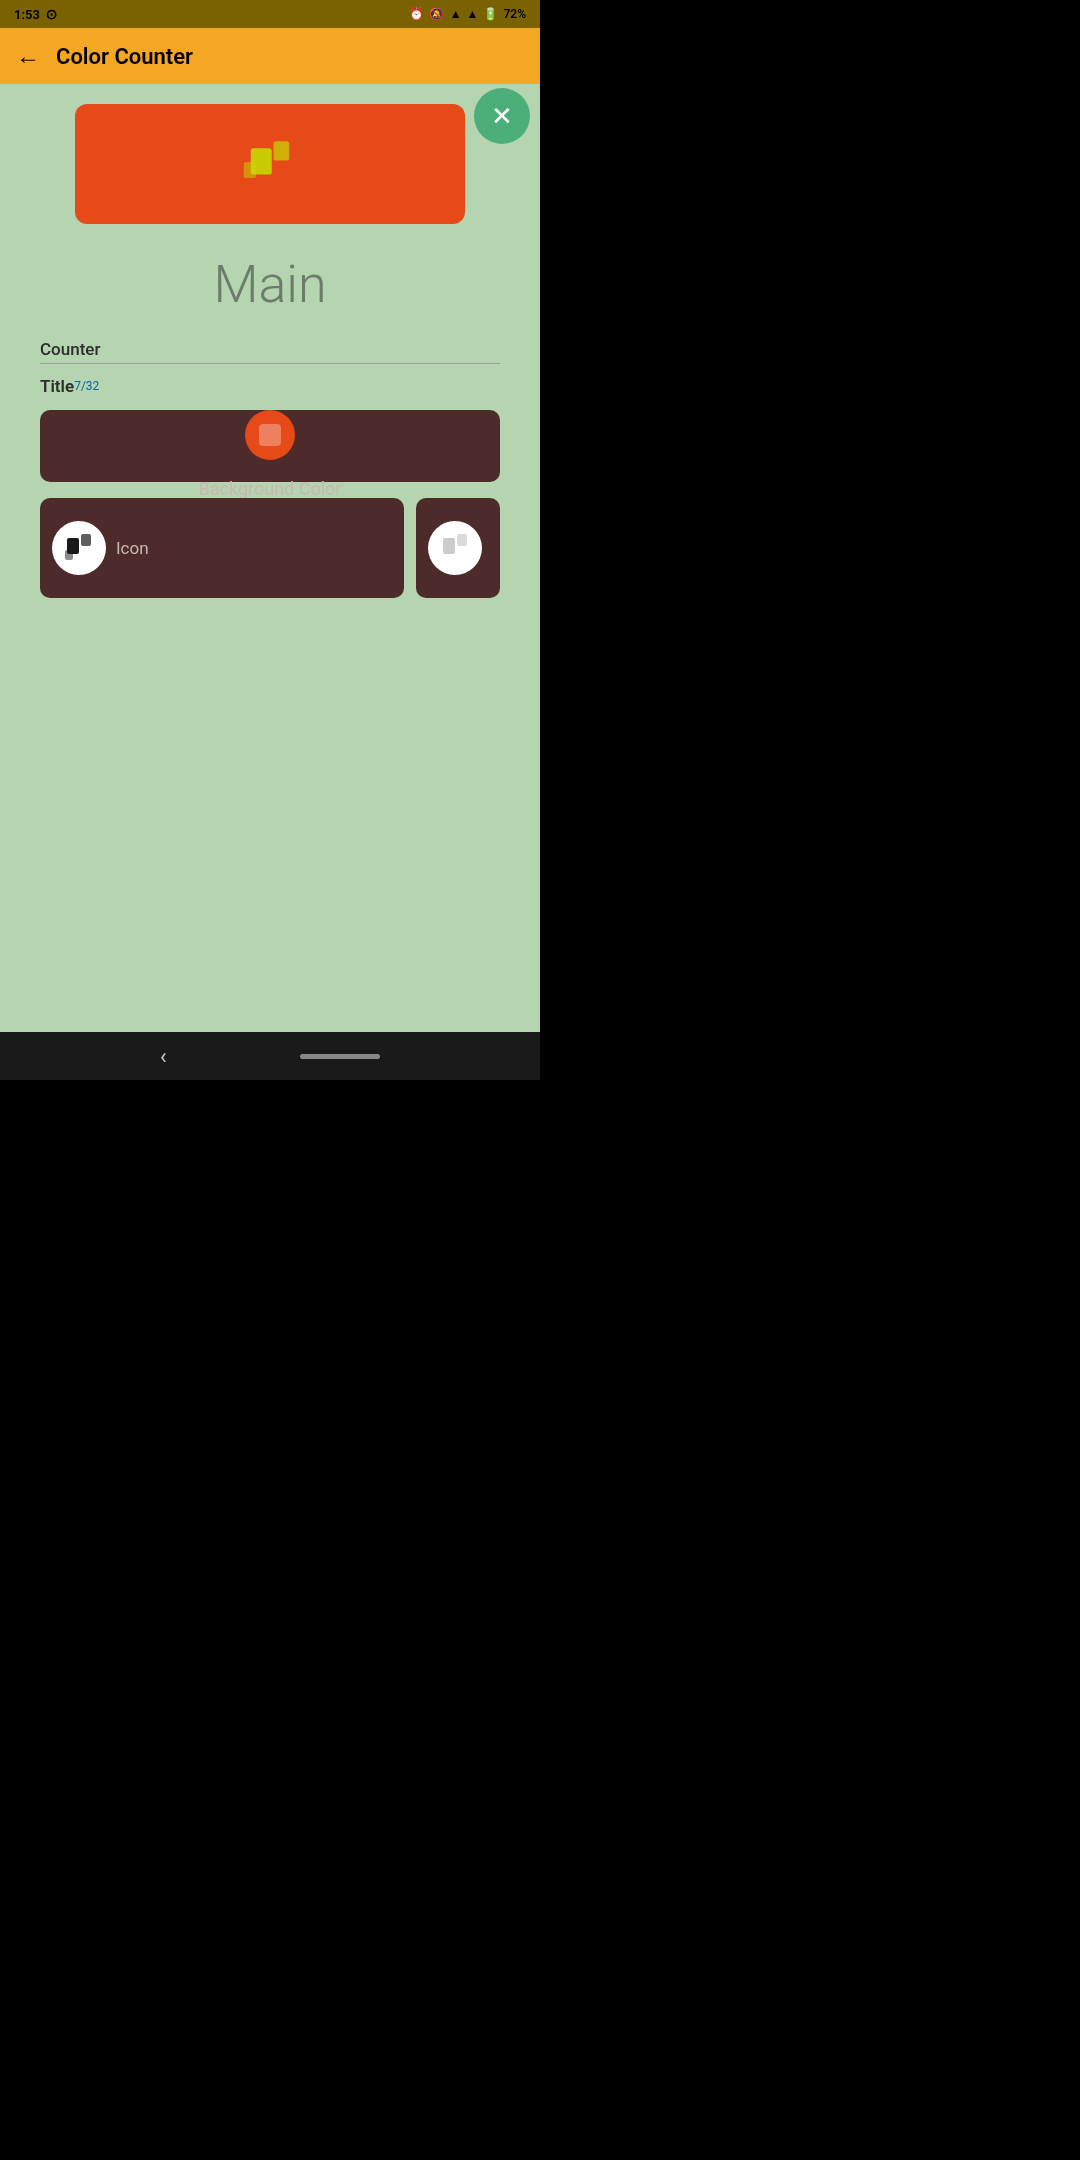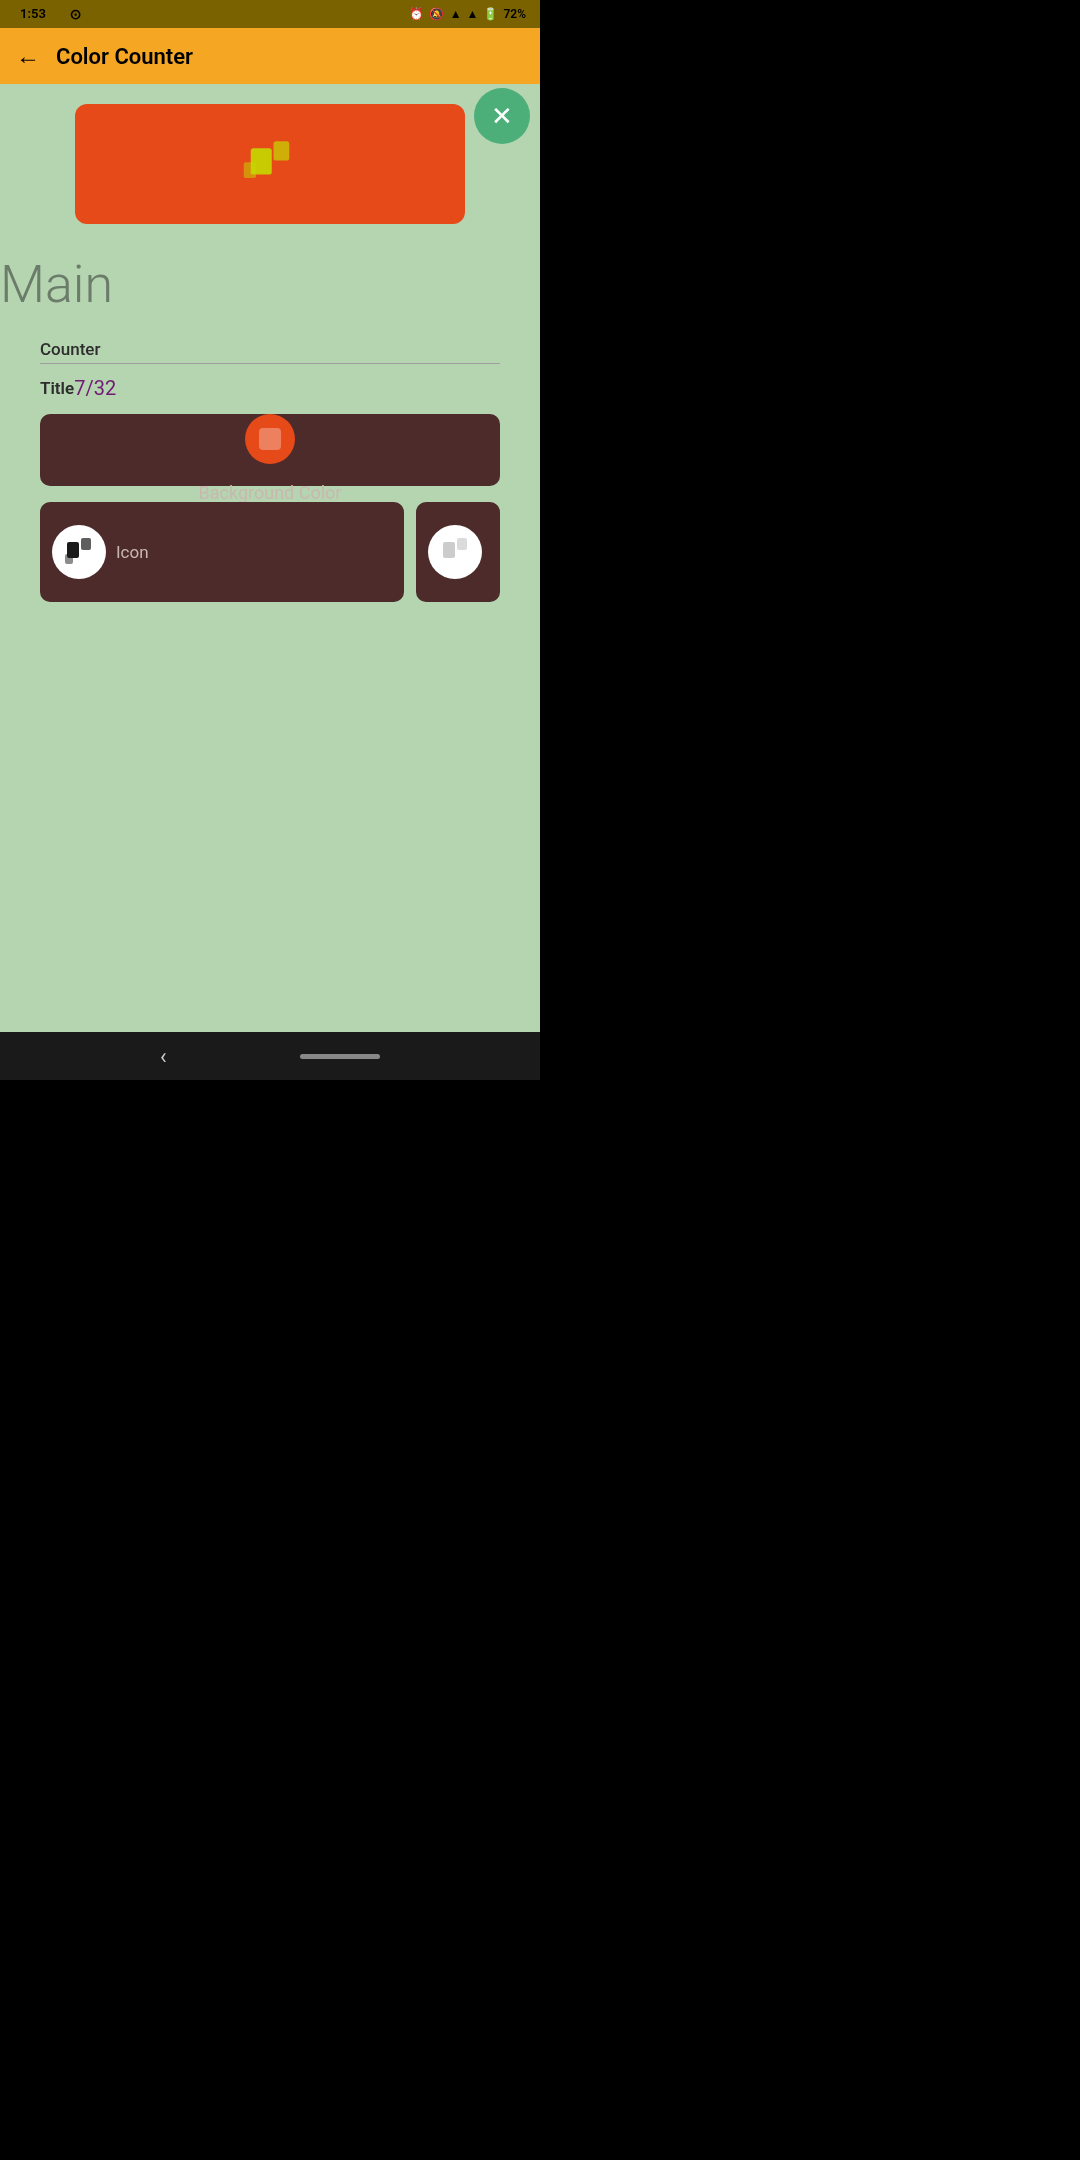--- a/index.html
+++ b/index.html
@@ -22,23 +22,22 @@
       display: flex;
       align-items: center;
       justify-content: space-between;
       padding: 0 14px;
     }
     .status-left {
       font-size: 13px;
       font-weight: 600;
       color: #000;
       display: flex;
-      align-items: flex-start;
-      gap: 24px;
-      margin-left: 6px;
+      align-items: center;
+      gap: 6px;
     }
     .status-right {
       display: flex;
       align-items: center;
       gap: 5px;
       font-size: 12px;
       color: #000;
       font-weight: 600;
     }
 
@@ -111,21 +110,21 @@
       justify-content: center;
       cursor: pointer;
       font-size: 26px;
       color: #fff;
       font-weight: 400;
       z-index: 10;
     }
 
     
     .main-label {
-      text-align: left;
+      text-align: center;
       font-size: 52px;
       font-weight: 300;
       color: #6b7c6a;
       margin: 30px 0 24px 0;
     }
 
     
     .form-section {
       padding: 0 40px;
     }
@@ -144,22 +143,22 @@
       display: flex;
       align-items: center;
       margin-bottom: 14px;
     }
     .field-title-label {
       font-size: 17px;
       font-weight: 600;
       color: #2d2d2d;
     }
     .field-count {
-      font-size: 20px;
-      color: #701a75;
+      font-size: 12px;
+      color: #0369a1;
     }
 
     
     .bg-color-btn {
       width: 100%;
       height: 72px;
       background: #4e2b2b;
       border-radius: 10px;
       display: flex;
       align-items: center;

